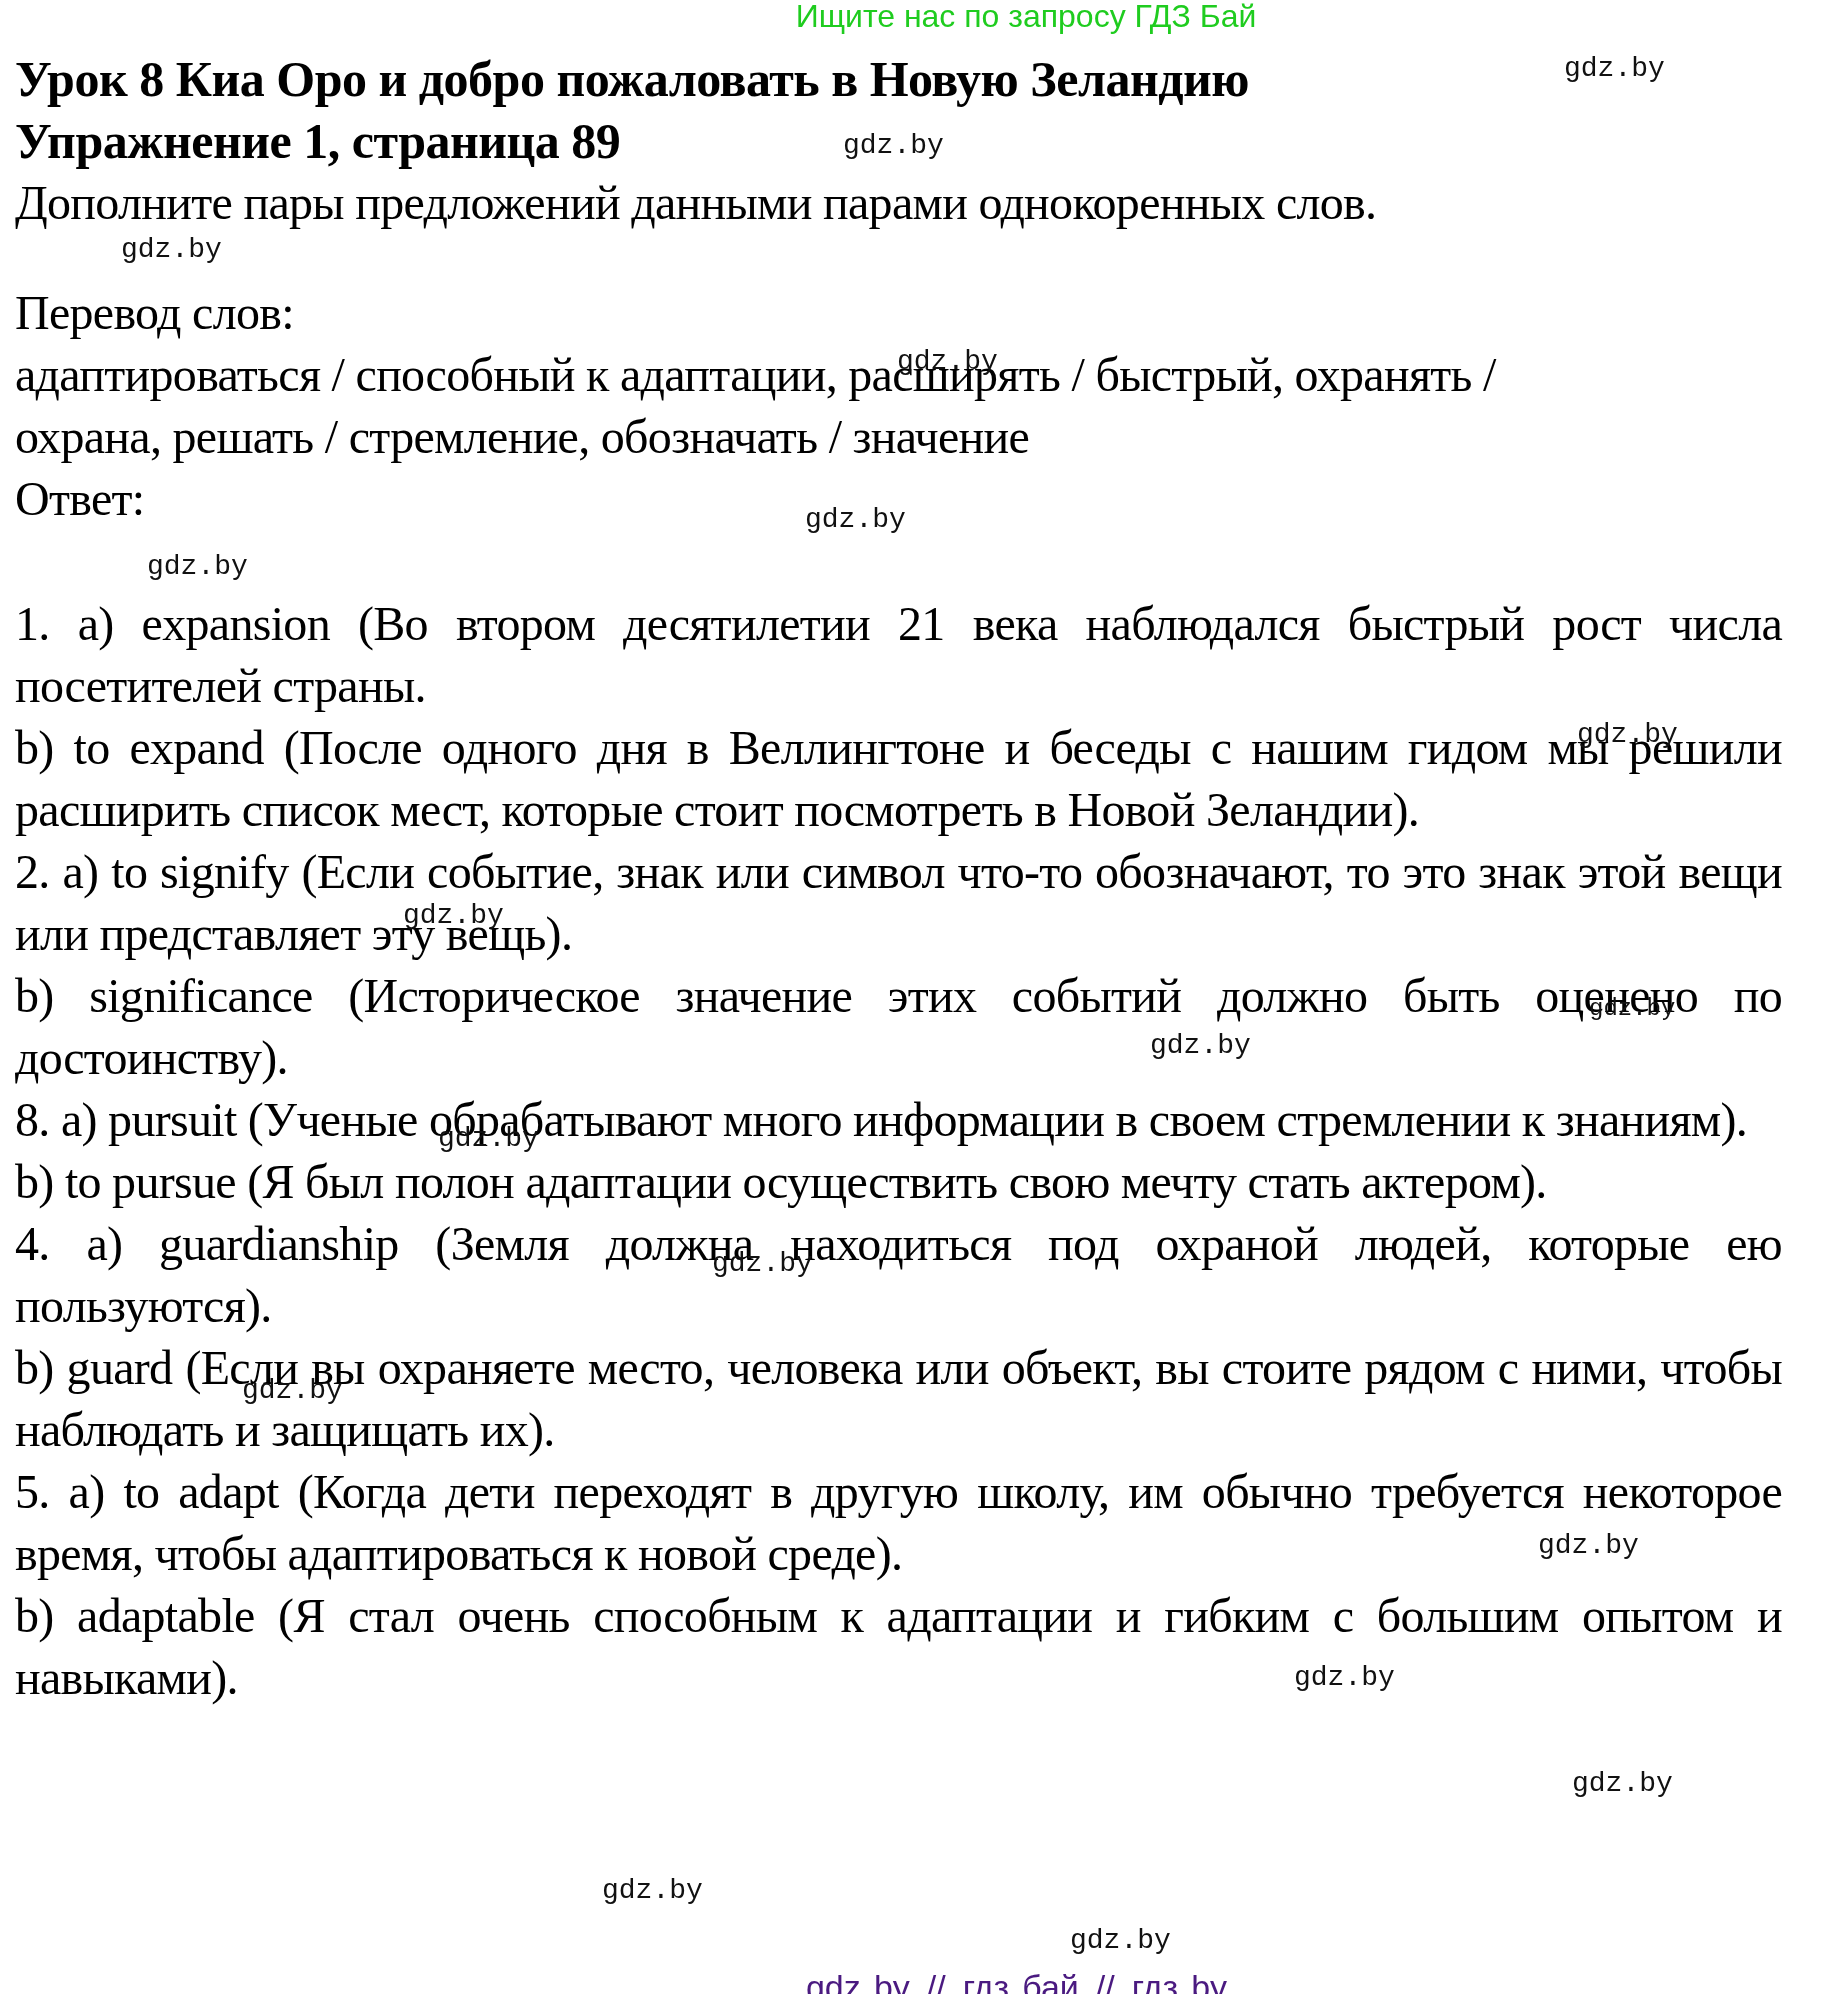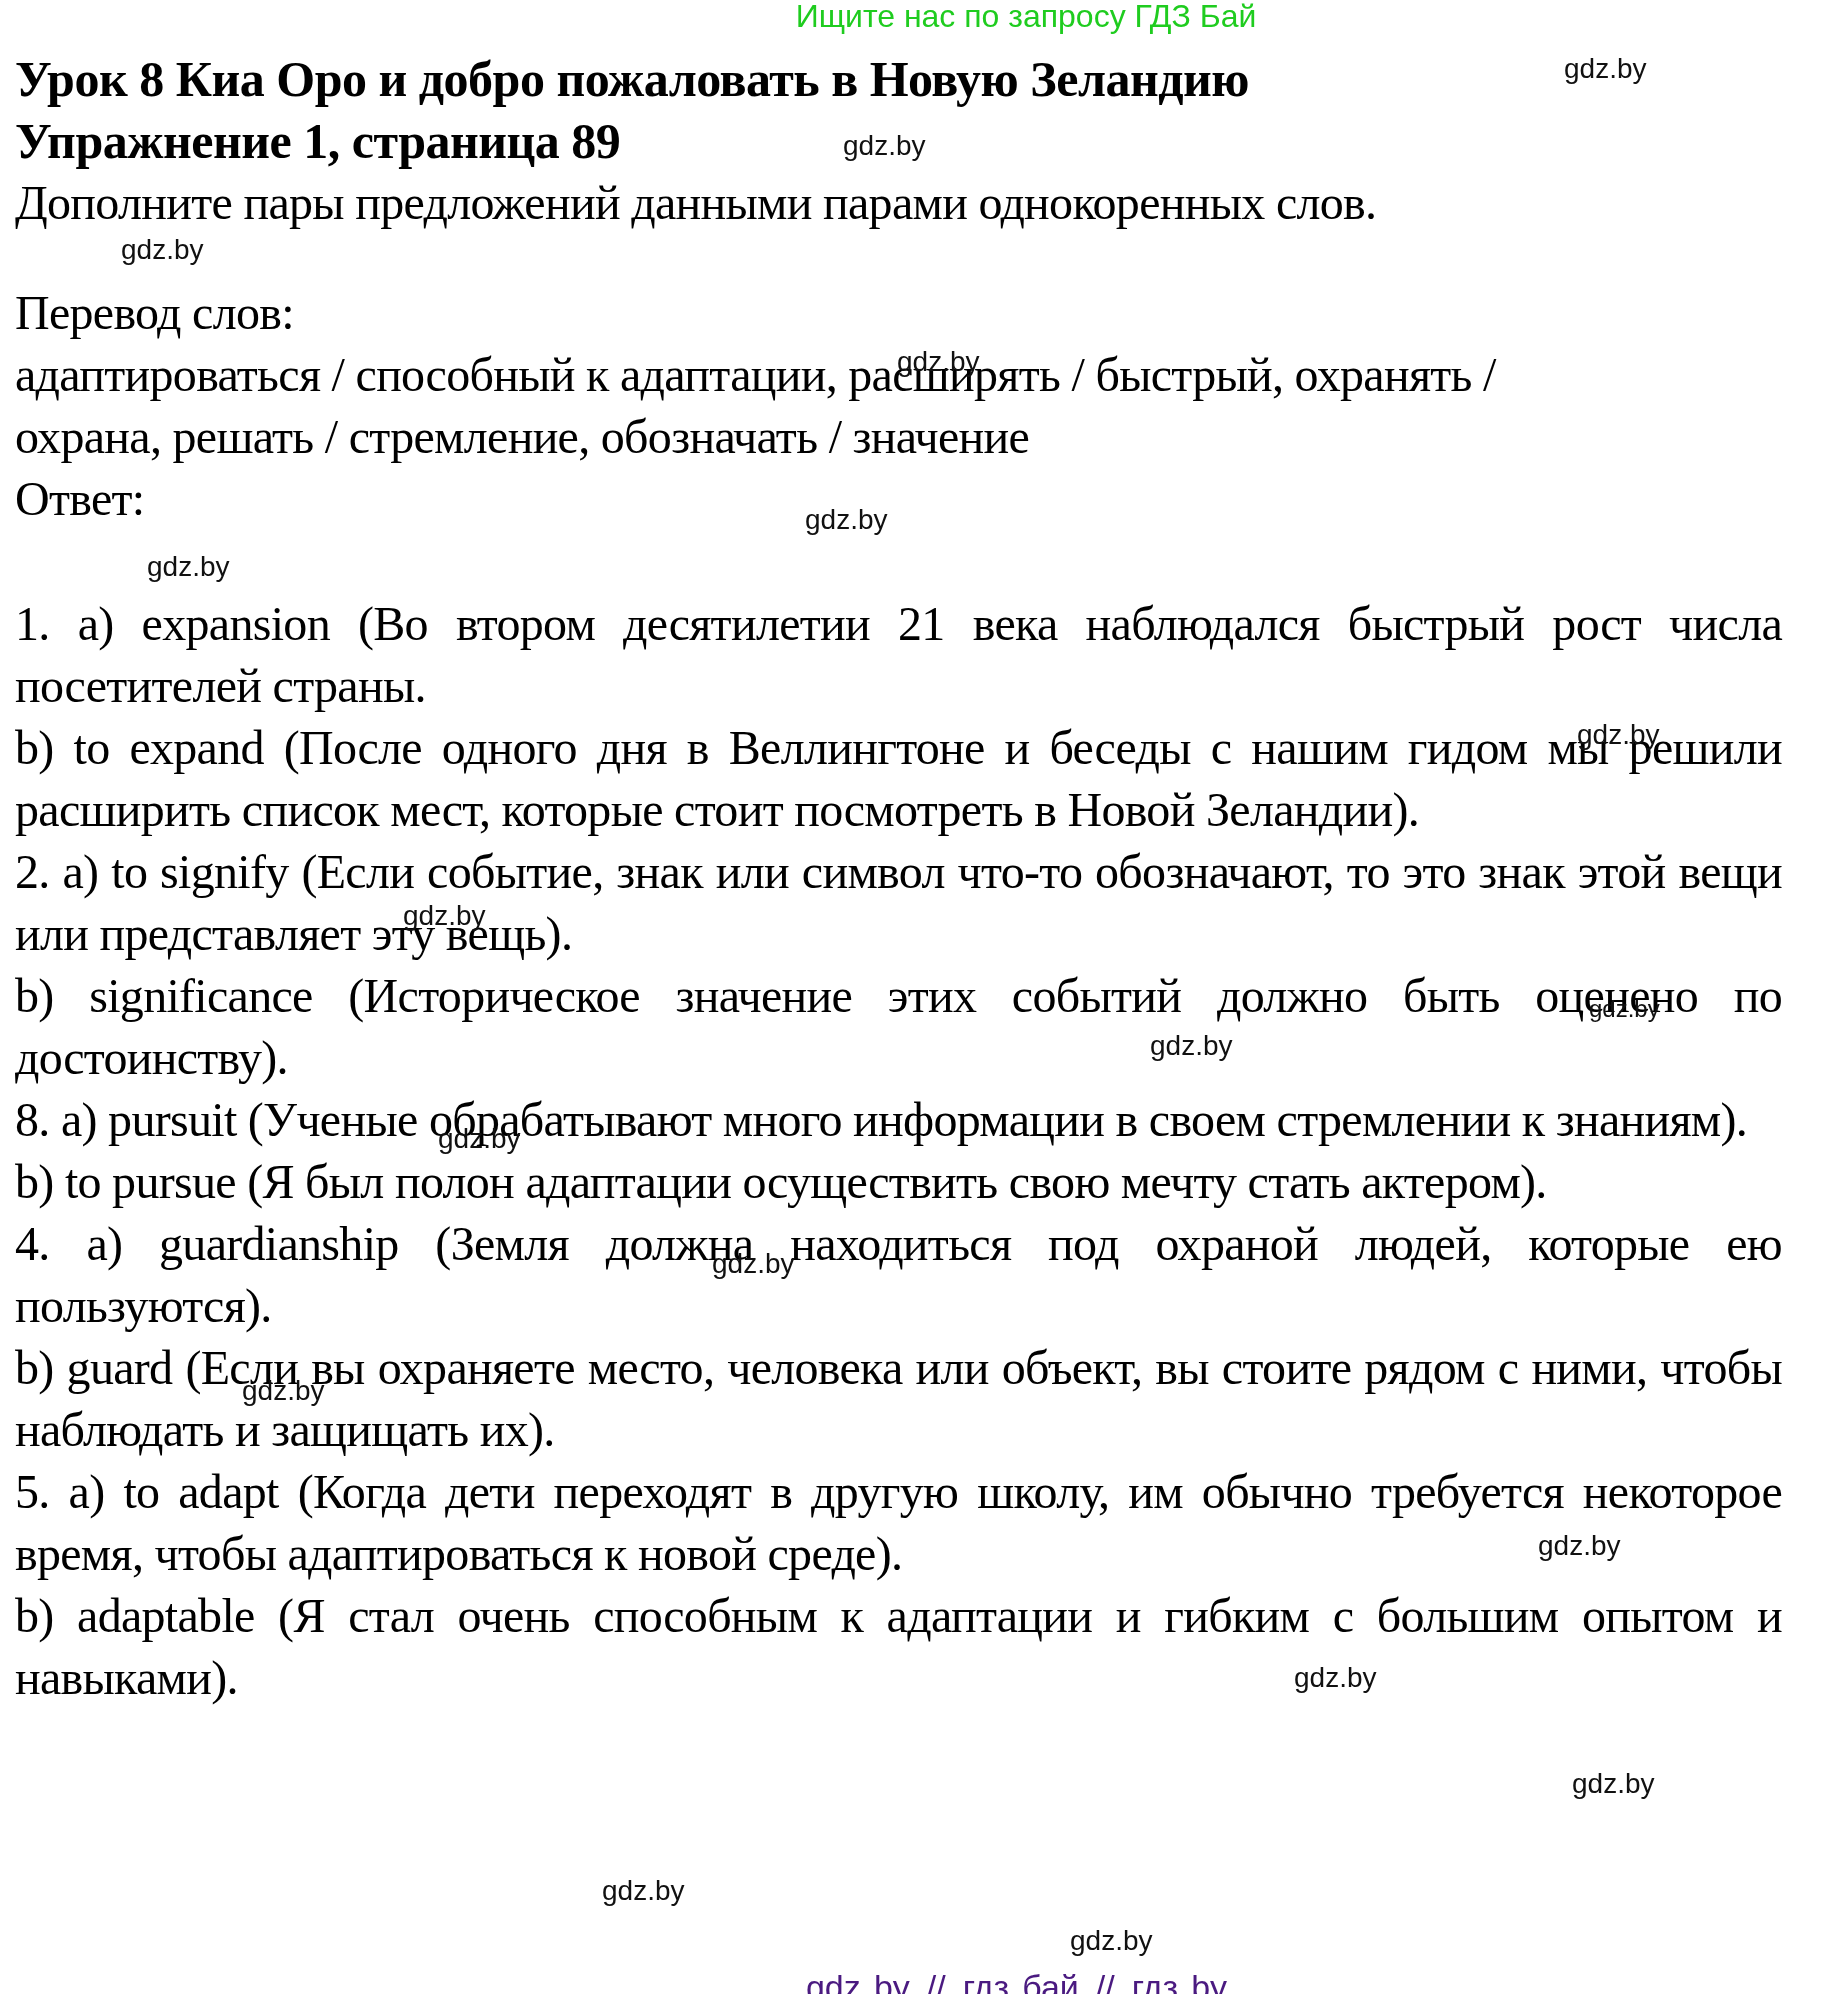--- a/index.html
+++ b/index.html
@@ -48,21 +48,21 @@
     letter-spacing: -0.7px;
   }
   .justify {
     text-align: justify;
     text-align-last: left;
   }
   .spacer-sm { height: 48px; }
   .spacer-md { height: 63px; }
   .wm {
     position: absolute;
-    font-family: Liberation Sans, sans-serif;
+    font-family: Liberation Mono, monospace;
     font-size: 28px;
     color: #111111;
     line-height: 30px;
     white-space: nowrap;
   }
   .wm.small { font-size: 24px; }
   .footer {
     position: absolute;
     top: 1969px;
     left: 0;

